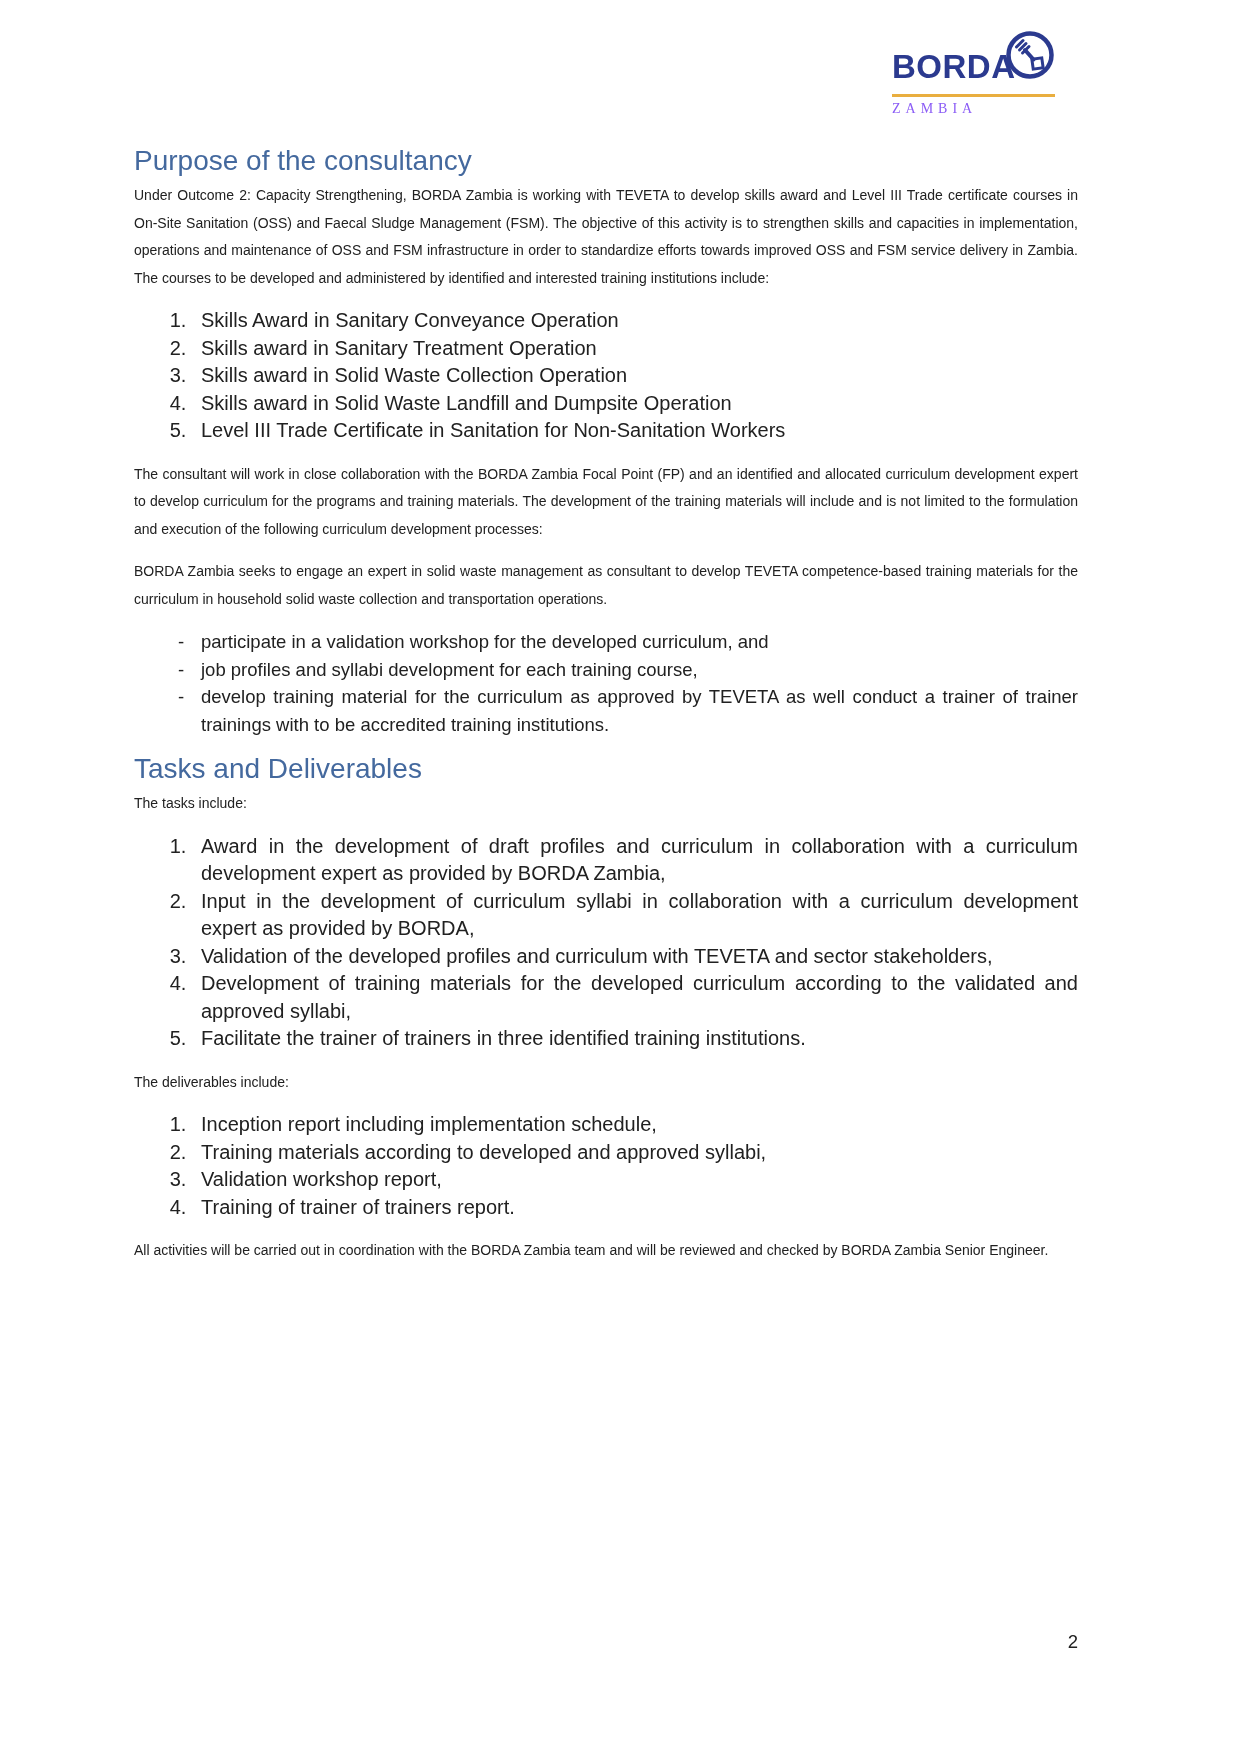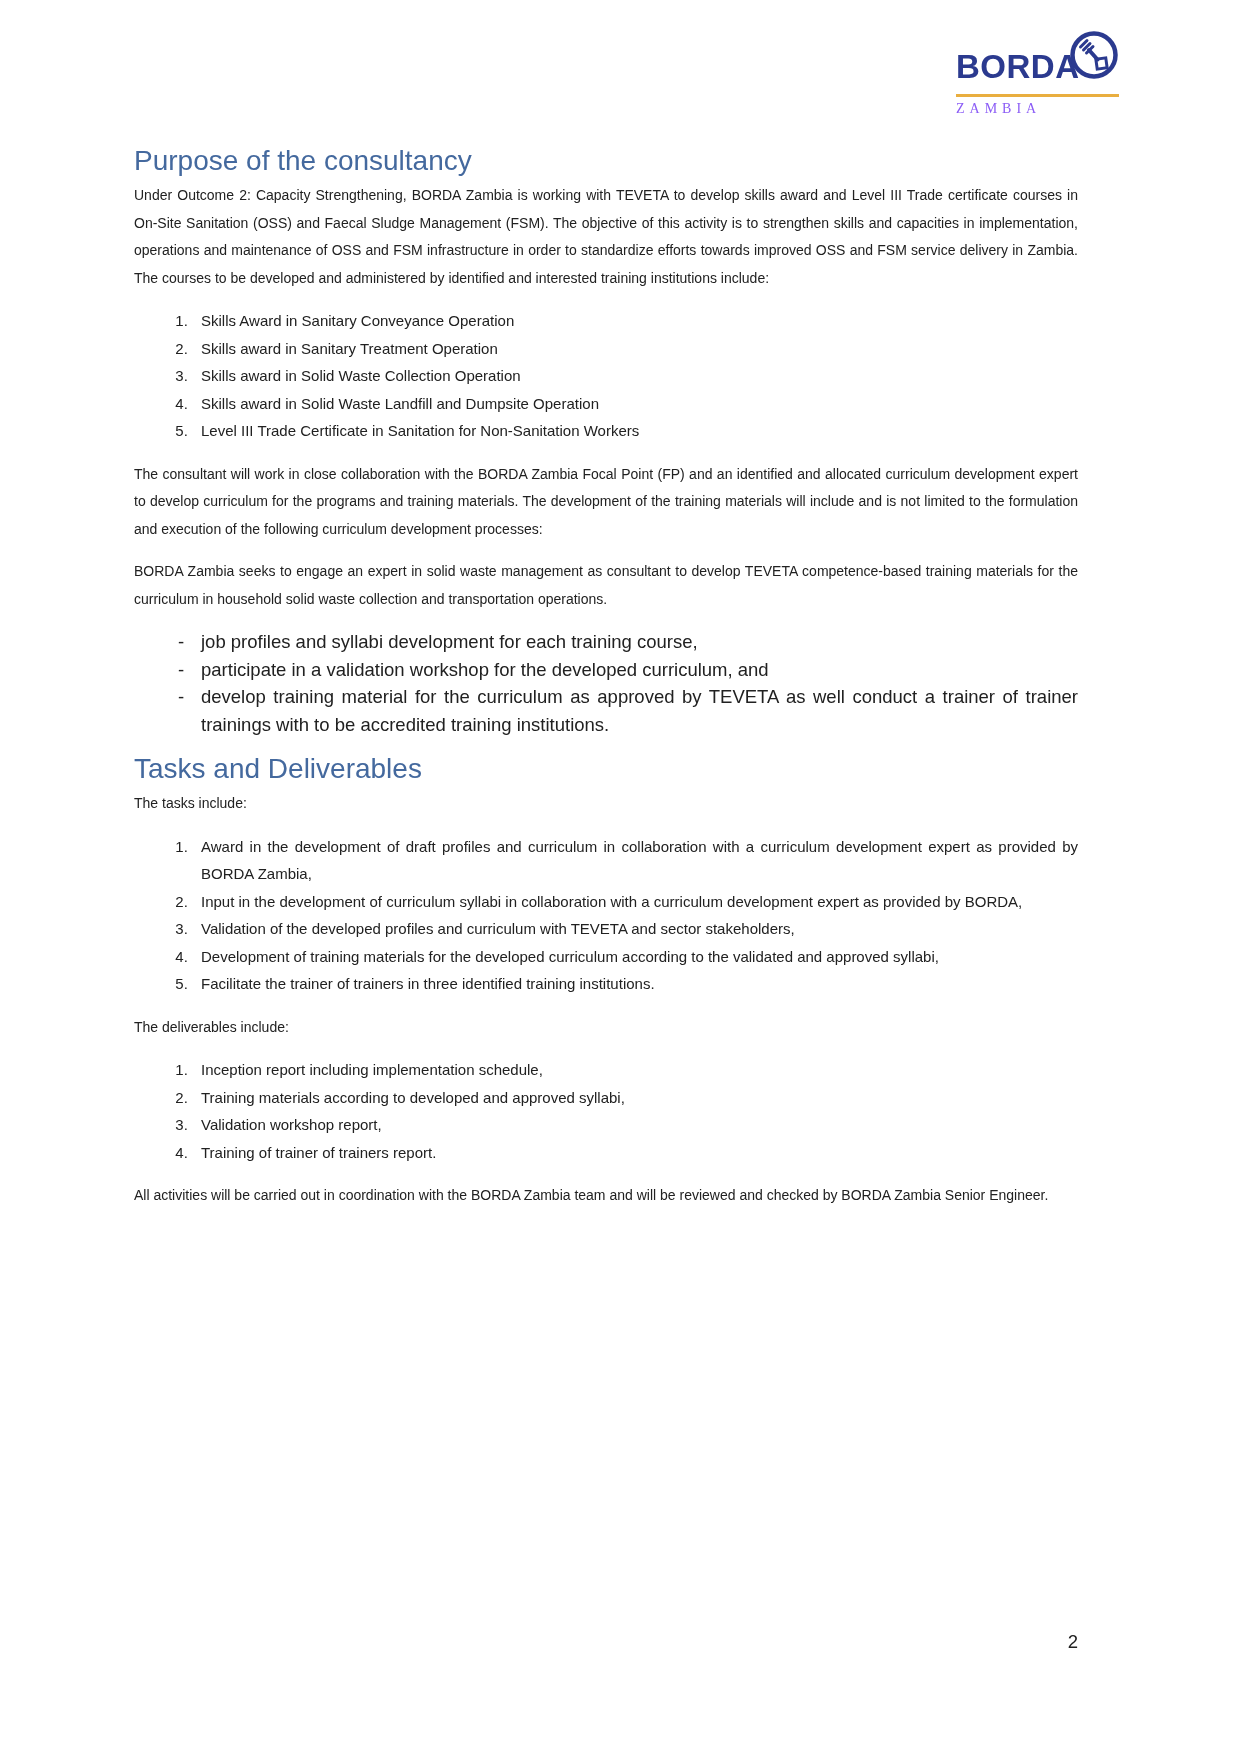--- a/index.html
+++ b/index.html
@@ -12,21 +12,21 @@
     height: 1755px;
     position: relative;
     font-family: "Liberation Sans", sans-serif;
     color: #212121;
     overflow: hidden;
   }
 
   
   .logo {
     position: absolute;
-    left: 956px;
+    left: 892px;
     top: 30px;
     width: 163px;
     height: 90px;
   }
   .logo-word {
     position: absolute;
     left: 0;
     top: 18px;
     font-size: 33px;
     font-weight: 700;
@@ -78,21 +78,21 @@
   }
   .para {
     font-size: 14px;
     line-height: 27.5px;
     margin: 0 0 15px 0;
     text-align: justify;
   }
   ol.doc-list {
     margin: 0 0 16px 0;
     padding-left: 58px;
-    font-size: 15px;
+    font-size: 20px;
     line-height: 27.5px;
   }
   ol.doc-list li {
     padding-left: 9px;
     text-align: justify;
   }
   ul.dash-list {
     margin: 0 0 16px 0;
     padding-left: 44px;
     list-style: none;
@@ -153,22 +153,22 @@
     <li>Skills award in Solid Waste Collection Operation</li>
     <li>Skills award in Solid Waste Landfill and Dumpsite Operation</li>
     <li>Level III Trade Certificate in Sanitation for Non-Sanitation Workers</li>
   </ol>
 
   <p class="para">The consultant will work in close collaboration with the BORDA Zambia Focal Point (FP) and an identified and allocated curriculum development expert to develop curriculum for the programs and training materials. The development of the training materials will include and is not limited to the formulation and execution of the following curriculum development processes:</p>
 
   <p class="para">BORDA Zambia seeks to engage an expert in solid waste management as consultant to develop TEVETA competence-based training materials for the curriculum in household solid waste collection and transportation operations.</p>
 
   <ul class="dash-list">
+    <li>participate in a validation workshop for the developed curriculum, and</li>
     <li>job profiles and syllabi development for each training course,</li>
-    <li>participate in a validation workshop for the developed curriculum, and</li>
     <li>develop training material for the curriculum as approved by TEVETA as well conduct a trainer of trainer trainings with to be accredited training institutions.</li>
   </ul>
 
   <h1 class="section-heading tasks-heading">Tasks and Deliverables</h1>
 
   <p class="para">The tasks include:</p>
 
   <ol class="doc-list">
     <li>Award in the development of draft profiles and curriculum in collaboration with a curriculum development expert as provided by BORDA Zambia,</li>
     <li>Input in the development of curriculum syllabi in collaboration with a curriculum development expert as provided by BORDA,</li>

